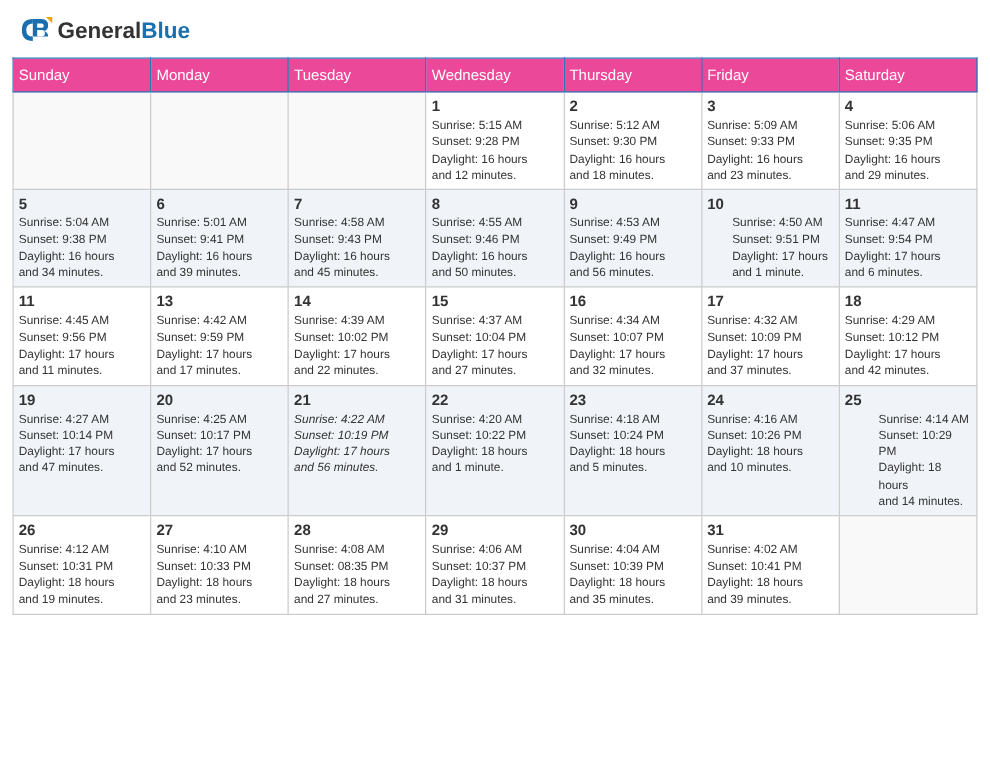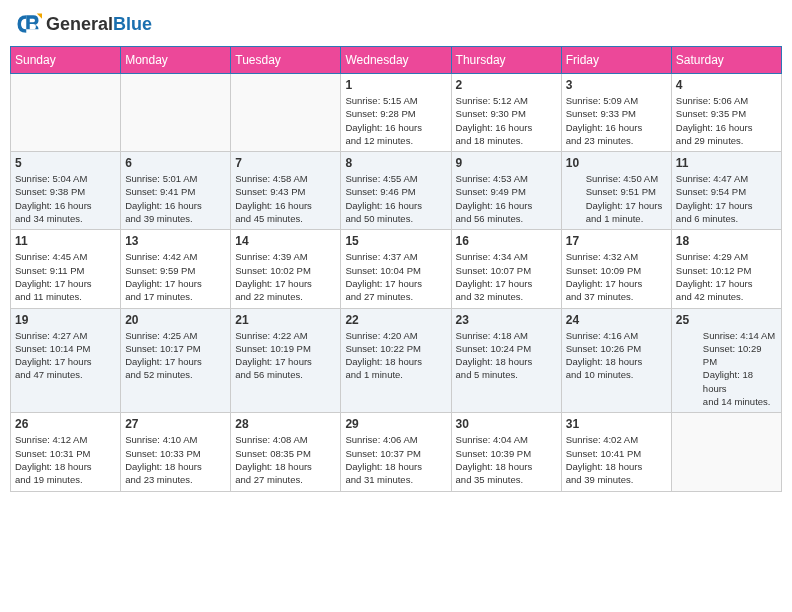--- a/index.html
+++ b/index.html
@@ -211,21 +211,21 @@
           <div class="day-info" style="white-space: pre-line;">Sunrise: 4:47 AM
 Sunset: 9:54 PM
 Daylight: 17 hours
 and 6 minutes.</div>
         </td>
       </tr>
       <tr>
         <td>
           <span class="day-number">11</span>
           <div class="day-info" style="white-space: pre-line;">Sunrise: 4:45 AM
-Sunset: 9:11 PM
+Sunset: 9:56 PM
 Daylight: 17 hours
 and 11 minutes.</div>
         </td>
         <td>
           <span class="day-number">13</span>
           <div class="day-info" style="white-space: pre-line;">Sunrise: 4:42 AM
 Sunset: 9:59 PM
 Daylight: 17 hours
 and 17 minutes.</div>
         </td>
@@ -275,21 +275,21 @@
         </td>
         <td>
           <span class="day-number">20</span>
           <div class="day-info" style="white-space: pre-line;">Sunrise: 4:25 AM
 Sunset: 10:17 PM
 Daylight: 17 hours
 and 52 minutes.</div>
         </td>
         <td>
           <span class="day-number">21</span>
-          <div class="day-info" style="white-space: pre-line;">Sunrise: 4:22 AM
+          <div class="day-info" style="white-space: pre-line; font-style: italic;">Sunrise: 4:22 AM
 Sunset: 10:19 PM
 Daylight: 17 hours
 and 56 minutes.</div>
         </td>
         <td>
           <span class="day-number">22</span>
           <div class="day-info" style="white-space: pre-line;">Sunrise: 4:20 AM
 Sunset: 10:22 PM
 Daylight: 18 hours
 and 1 minute.</div>

